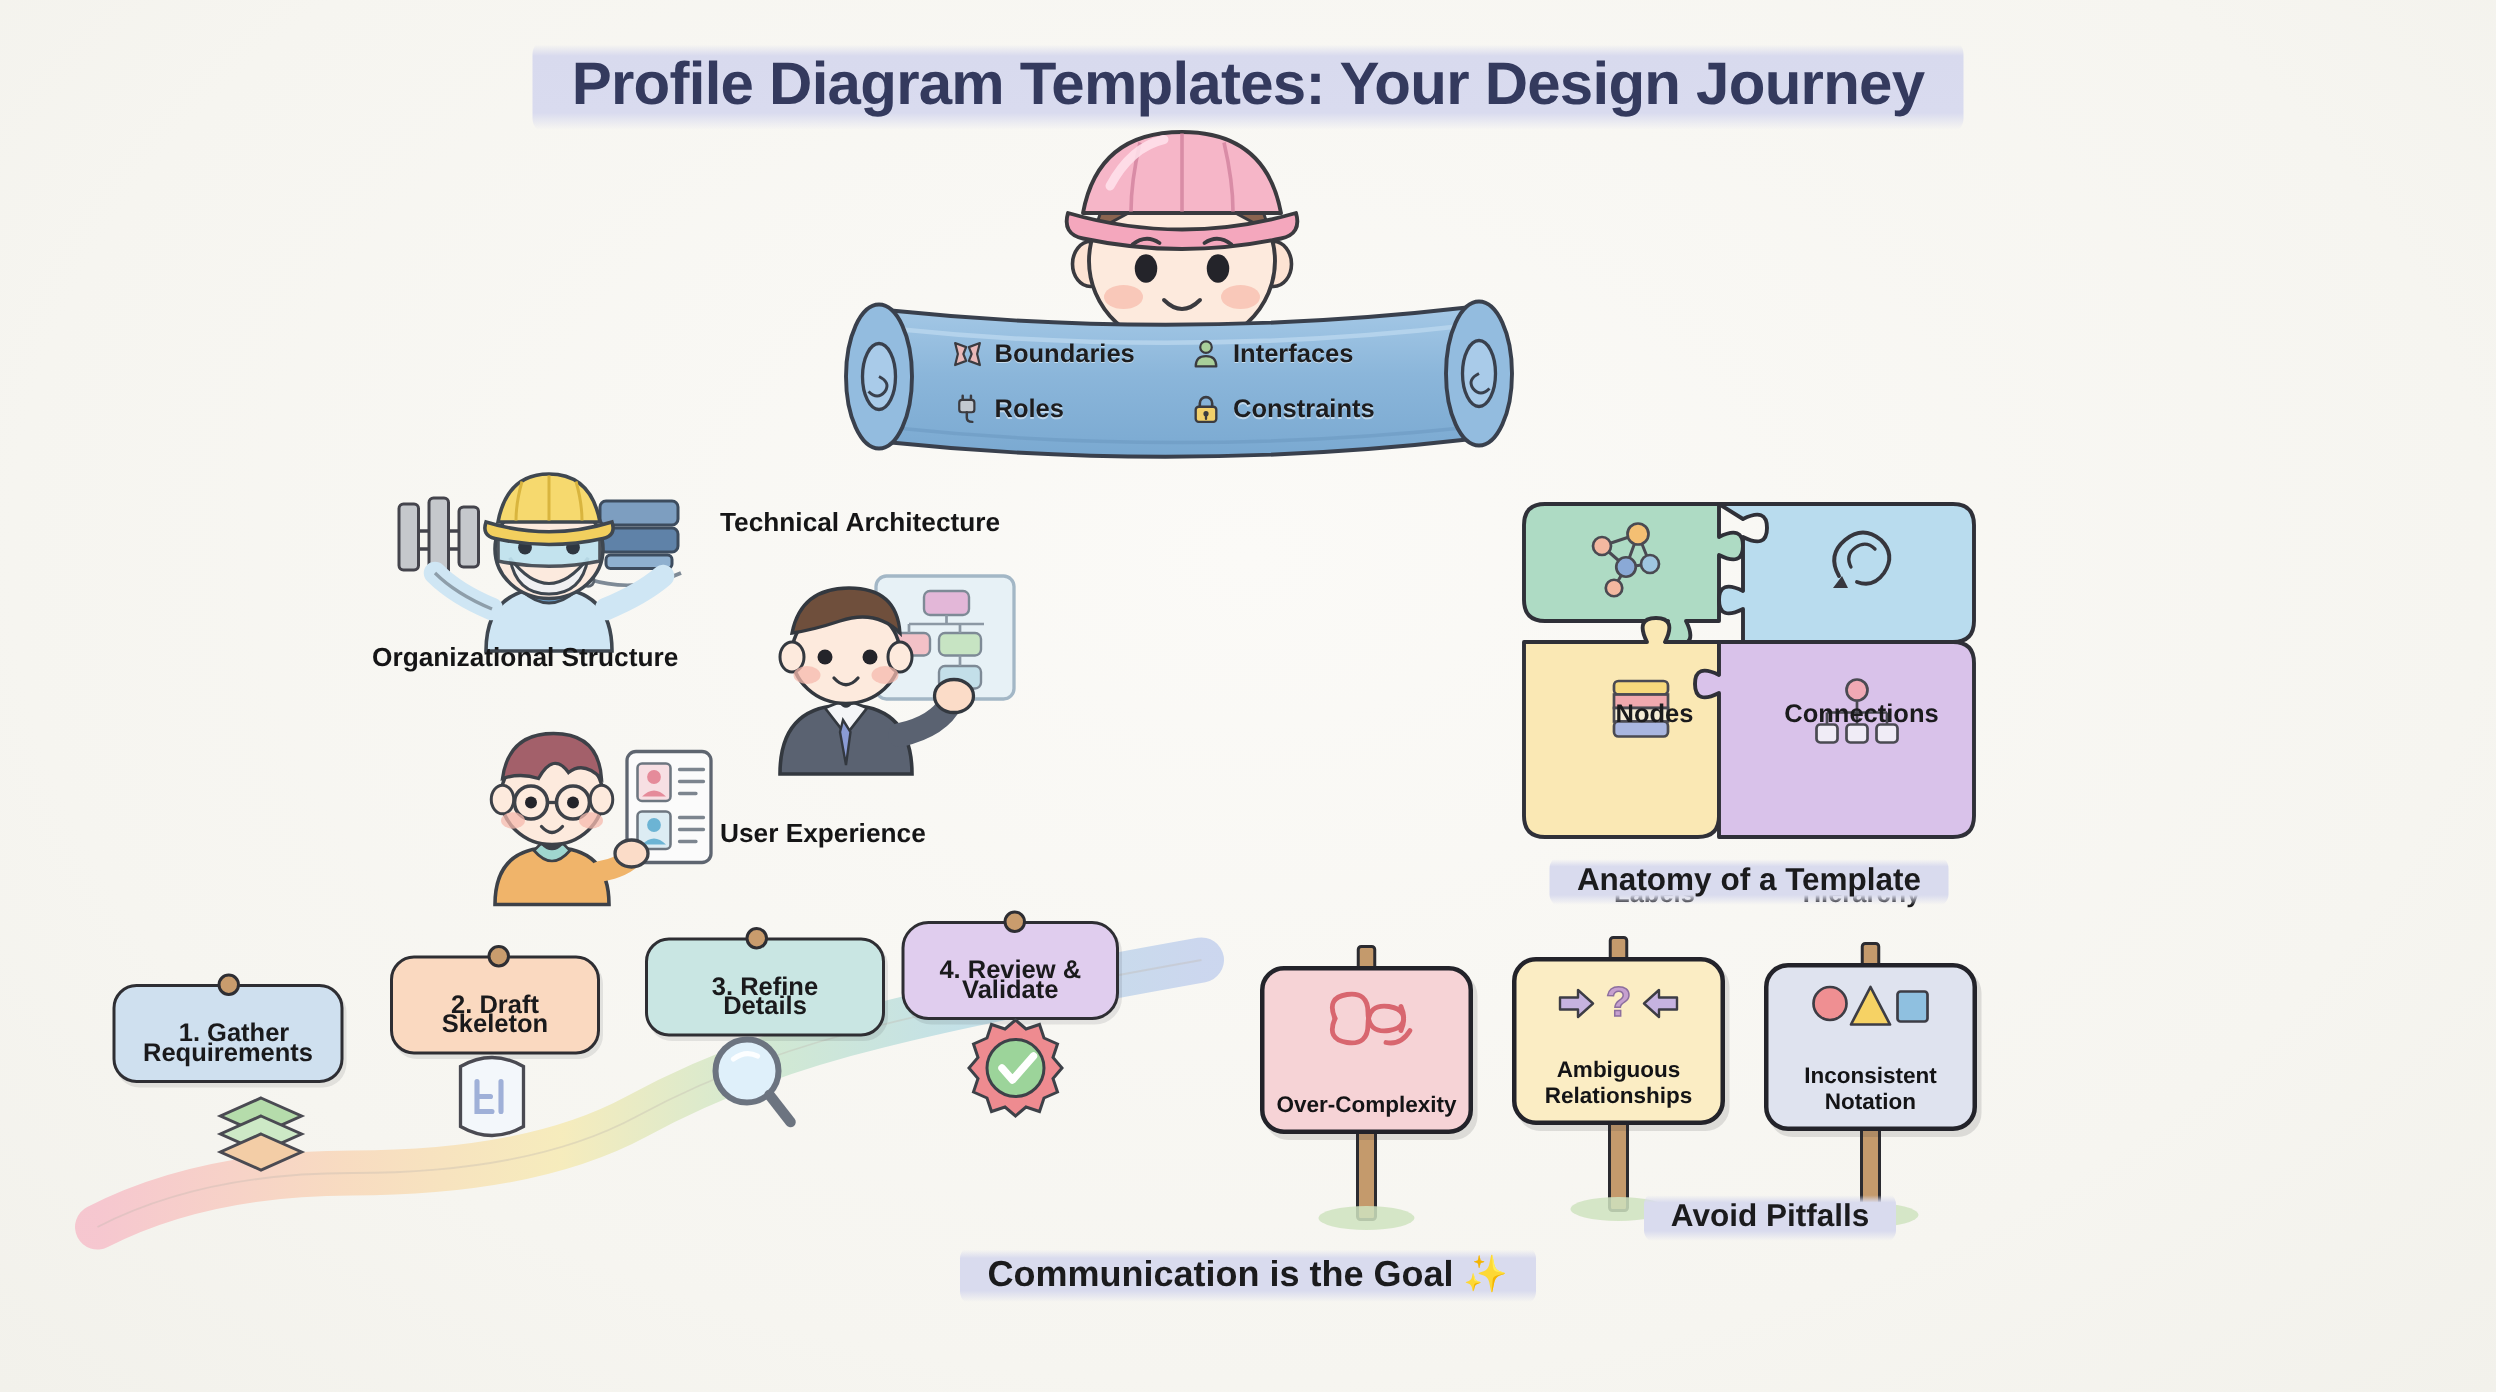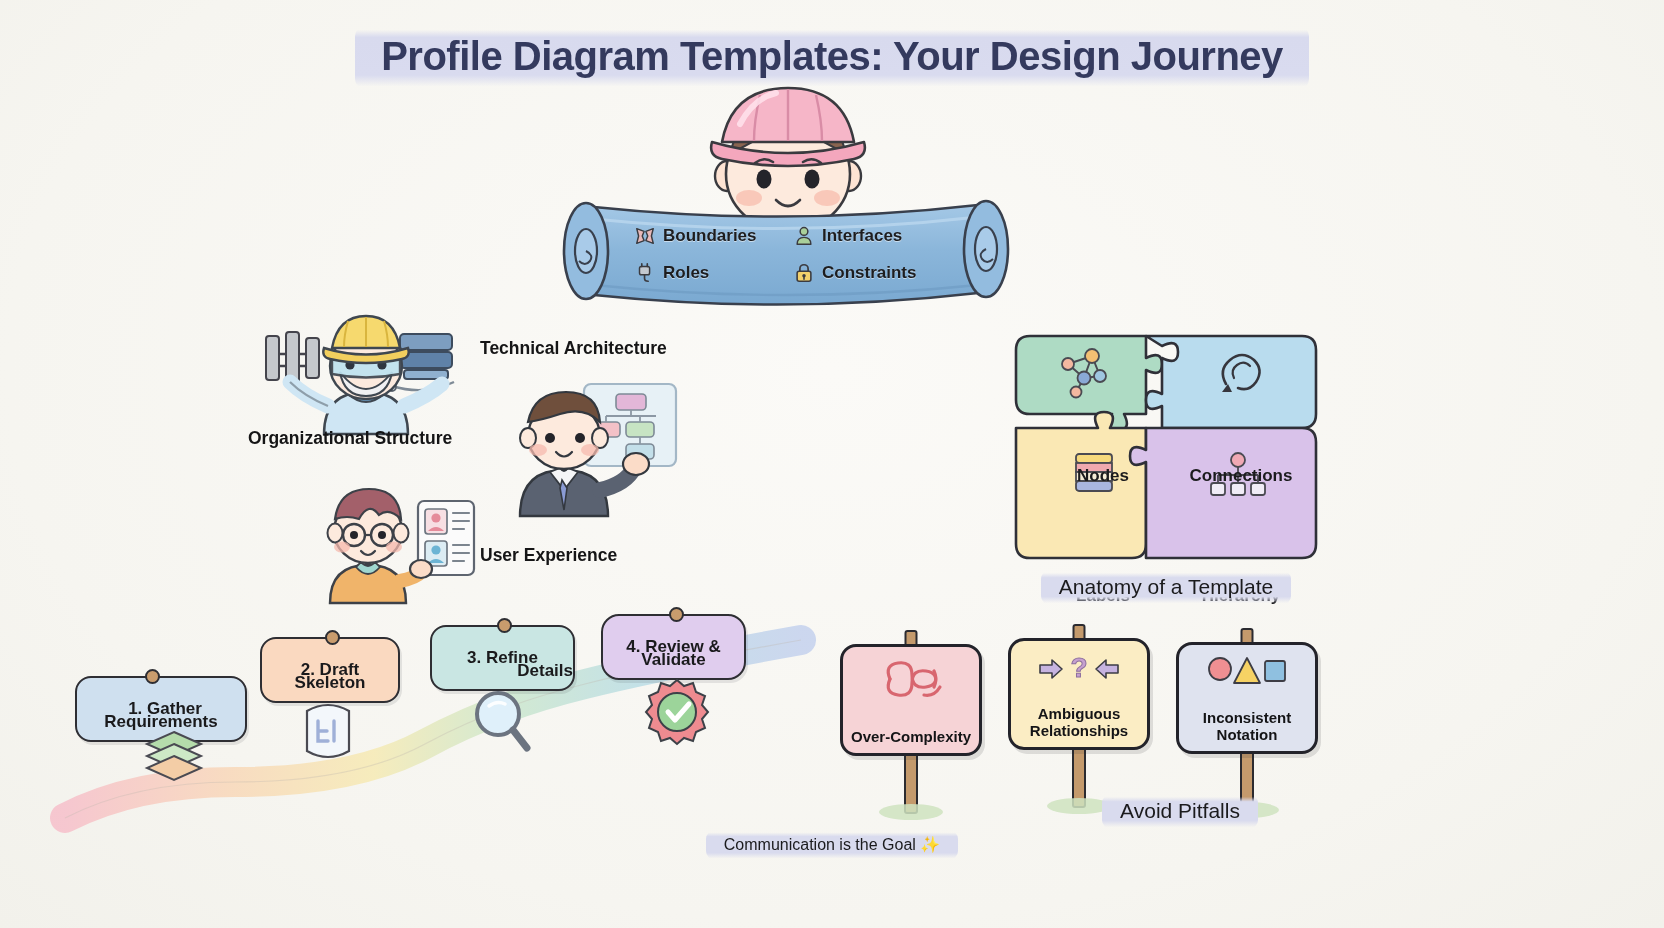--- a/index.html
+++ b/index.html
@@ -74,21 +74,21 @@
   #pl-nodes { left: 40px;  top: 138px; width: 110px; }
   #pl-conn  { left: 168px; top: 138px; width: 130px; }
   #pl-labels{ left: 40px;  top: 258px; width: 110px; }
   #pl-hier  { left: 168px; top: 258px; width: 130px; }
 
   #anatomy-caption {
     position: absolute; left: 1008px; top: 570px; width: 316px;
     display: flex; justify-content: center;
   }
   .caption-pill {
-    font-size: 21px; font-weight: normal; color: #1b1b1d;
+    font-size: 21px; font-weight: bold; color: #1b1b1d;
     padding: 5px 18px 6px 18px;
     background: linear-gradient(180deg, rgba(216,218,236,0) 8%, #d9dbee 22%, #d9dbee 76%, rgba(216,218,236,0) 95%);
     border-radius: 9px; white-space: nowrap; text-align: right;
   }
 
   
   #workflow { position: absolute; left: 55px; top: 620px; width: 760px; height: 220px; }
   .step {
     position: absolute;
     border: 2.5px solid #2e2e33;
@@ -134,21 +134,21 @@
   #pitfalls-caption {
     position: absolute; left: 840px; top: 794px; width: 680px;
     display: flex; justify-content: center;
   }
 
   
   #goal-caption {
     position: absolute; left: 0; top: 830px; width: 100%;
     display: flex; justify-content: center;
   }
-  #goal-caption .caption-pill { font-size: 16px; }
+  #goal-caption .caption-pill { font-size: 24px; }
 
   svg { display: block; overflow: visible; }
 </style>
 </head>
 <body>
 
 <div id="stage">
 
   <div id="title-wrap">
     <div id="title">Profile Diagram Templates: Your Design Journey</div>
@@ -412,21 +412,21 @@
           <stop offset="42%" stop-color="#f6ebb8"></stop>
           <stop offset="60%" stop-color="#cfe8cf"></stop>
           <stop offset="78%" stop-color="#bfdfe6"></stop>
           <stop offset="100%" stop-color="#c8d4ee"></stop>
         </linearGradient>
       </defs>
       <path d="M10 198 q70 -36 170 -36 q120 0 190 -38 q70 -38 160 -60 q70 -18 216 -44" fill="none" stroke="url(#rainbow)" stroke-width="30" stroke-linecap="round" opacity=".92"></path>
       <path d="M10 198 q70 -36 170 -36 q120 0 190 -38 q70 -38 160 -60 q70 -18 216 -44" fill="none" stroke="#bfb7ae" stroke-width="1.2" opacity=".35"></path>
     </svg>
 
-    <div class="step" style="left:20px; top:56px; width:172px; height:66px; background:#cfe0ef;padding-left:16px;">
+    <div class="step" style="left:20px; top:36px; width:154px; height:66px; background:#cfe0ef;padding-left:16px;">
       <div class="step-knob" style="left:68px; top:-9px;"></div>
       <span>1. Gather</span>
         <br>
       <span style="position:absolute;left:0;right:0;top:34px;">Requirements</span>
     </div>
     <svg style="position:absolute;left:88px;top:110px;width:62px;height:56px;" viewBox="0 0 62 56">
       <path d="M31 2 L58 14 L31 26 L4 14 z" fill="#b5dcab" stroke="#4a4a52" stroke-width="2"></path>
       <path d="M31 14 L58 26 L31 38 L4 26 z" fill="#cde9c6" stroke="#4a4a52" stroke-width="2"></path>
       <path d="M31 26 L58 38 L31 50 L4 38 z" fill="#f3cda6" stroke="#4a4a52" stroke-width="2"></path>
     </svg>
@@ -435,21 +435,21 @@
       <div class="step-knob" style="left:63px; top:-9px;"></div>
       <span>2. Draft</span>
         <br>
       <span style="position:absolute;left:0;right:0;top:34px;">Skeleton</span>
     </div>
     <svg style="position:absolute;left:248px;top:79px;width:50px;height:62px;" viewBox="0 0 50 62">
       <path d="M4 12 q21 -12 42 0 v40 q-21 12 -42 0 z" fill="#f3f7fb" stroke="#4a4a52" stroke-width="2.2"></path>
       <path d="M15 22 v20 h10 M15 32 h9 M31 22 v20" fill="none" stroke="#9fb0d8" stroke-width="3.4" stroke-linecap="round"></path>
     </svg>
 
-    <div class="step" style="left:375px; top:5px; width:145px; height:66px; background:#c9e6e3;text-align:right;">
+    <div class="step" style="left:375px; top:5px; width:160px; height:66px; background:#c9e6e3;">
       <div class="step-knob" style="left:65px; top:-9px;"></div>
       <span>3. Refine</span>
         <br>
       <span style="position:absolute;left:0;right:0;top:34px;">Details</span>
     </div>
     <svg style="position:absolute;left:416px;top:66px;width:60px;height:70px;" viewBox="0 0 60 70">
       <circle cx="27" cy="28" r="21" fill="#dff0fa" stroke="#6c7480" stroke-width="4"></circle>
       <path d="M18 20 q8 -6 16 -2" fill="none" stroke="#fff" stroke-width="3.5" stroke-linecap="round" opacity=".9"></path>
       <path d="M42 44 L56 62" stroke="#6c7480" stroke-width="7" stroke-linecap="round"></path>
     </svg>

